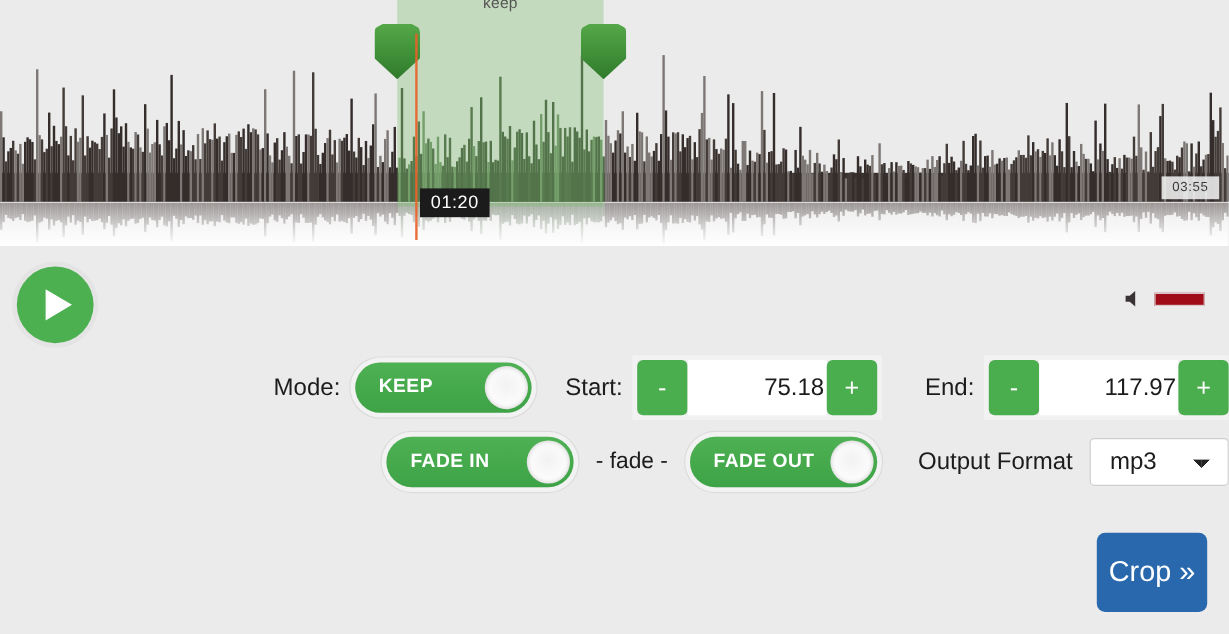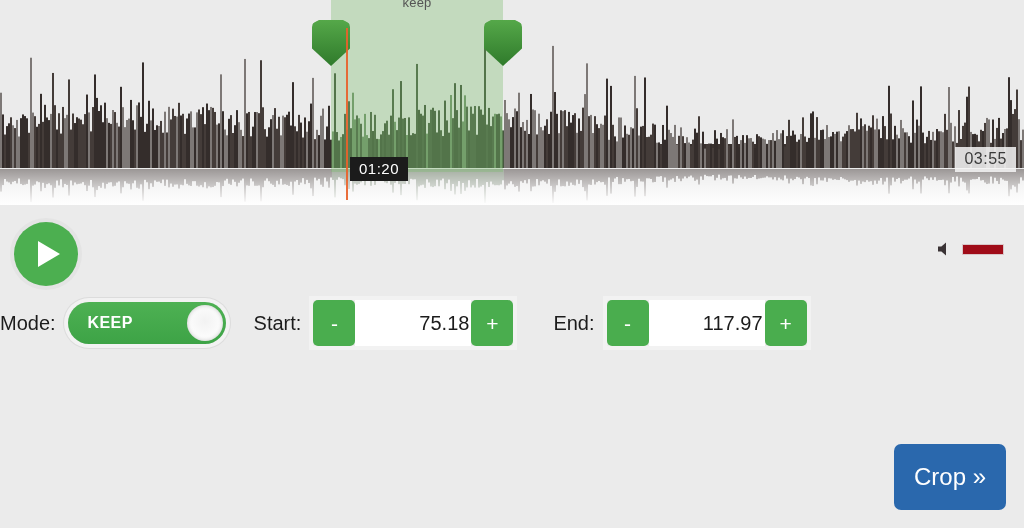--- a/index.html
+++ b/index.html
@@ -89,21 +89,21 @@
     padding: 3px 9px 4px;
     letter-spacing: .5px;
     margin-top: 12px;
   }
   #total-time {
     position: absolute;
     right: 8px;
     top: 147px;
     background: rgba(244,244,244,0.86);
     color: #3a3a3a;
-    font-size: 16px;
+    font-size: 11px;
     padding: 3px 9px 4px;
     letter-spacing: .5px;
   }
 
   
   #play-button {
     position: absolute;
     left: 14px;
     top: 222px;
     width: 64px;
@@ -149,21 +149,21 @@
     position: absolute;
     left: 0;
     top: 296px;
     width: 1024px;
   }
   .ctl-row {
     display: flex;
     align-items: center;
     height: 54px;
   }
-  #row-main  { }
+  #row-main  { padding-left: 228px; }
   #row-fade  { padding-left: 322px; margin-top: 8px; }
 
   .ctl-label {
     font-size: 20px;
     color: #1c1c1c;
     white-space: nowrap;
   }
 
   
   .toggle {
@@ -267,21 +267,21 @@
       calc(100% - 15px) 17px;
     background-size: 7px 7px, 7px 7px;
     background-repeat: no-repeat;
   }
 
   
   #crop-button {
     position: absolute;
     right: 18px;
     top: 444px;
-    width: 112px;
+    width: 92px;
     height: 66px;
     background: #2a68ad;
     color: #fff;
     border: none;
     border-radius: 7px;
     font-size: 24px;
     font-family: "Liberation Sans", sans-serif;
     cursor: pointer;
   }
 </style>
@@ -1374,15 +1374,33 @@
     </div>
 
     <span class="ctl-label" id="label-end">End:</span>
     <div class="stepper">
       <button class="step-btn">-</button>
       <input class="step-val" value="117.97" style="">
       <button class="step-btn">+</button>
     </div>
   </div>
 
+  <div class="ctl-row" id="row-fade">
+    <div class="toggle" id="toggle-fade-in">
+      <span class="tg-text">FADE IN</span>
+      <span class="knob"></span>
+    </div>
+
+    <span class="fade-sep">- fade -</span>
+
+    <div class="toggle" id="toggle-fade-out">
+      <span class="tg-text">FADE OUT</span>
+      <span class="knob"></span>
+    </div>
+
+    <div id="output-format-group">
+      <span class="ctl-label">Output Format</span>
+      <select id="select-output-format"><option value="mp3">mp3</option></select>
+    </div>
+  </div>
 </div>
 
 <button id="crop-button">Crop »</button>
 
 </body></html>

